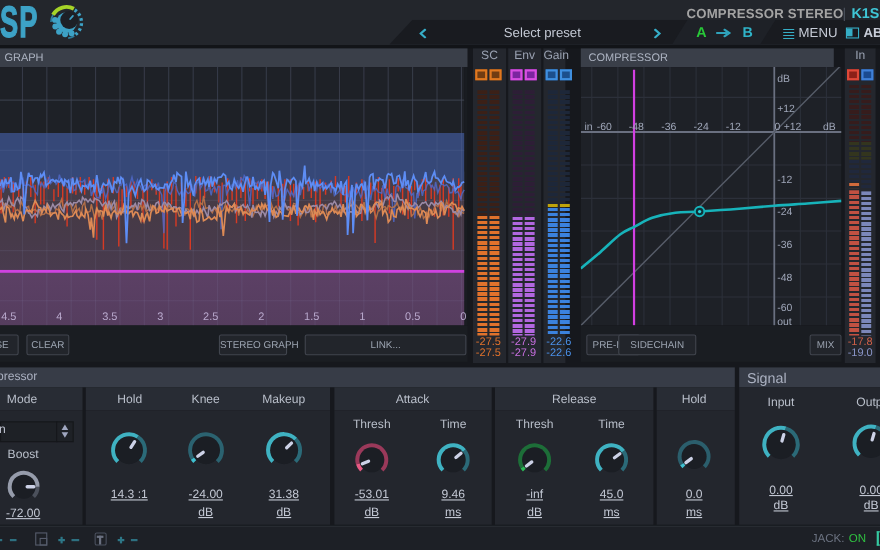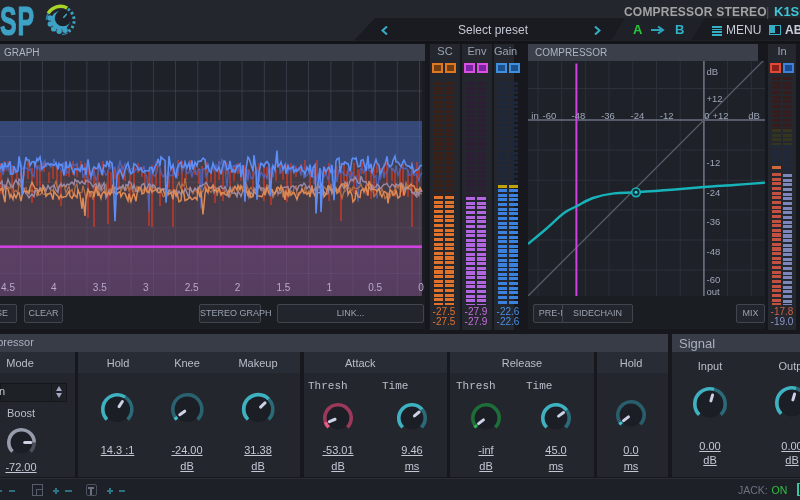--- a/index.html
+++ b/index.html
@@ -9,21 +9,21 @@
   font-size:10px; line-height:17px; padding-left:4px; }
 .btn { position:absolute; height:19px; background:#22252b; border:1px solid #41454e;
   border-radius:2px; color:#9ba3b0; font-size:9px; text-align:center; line-height:17px; white-space:nowrap; }
 .mcol { position:absolute; top:44px; width:30px; height:286px; background:#24272e; }
 .mlabel { position:absolute; top:1px; width:100%; text-align:center; font-size:11px; color:#9aa2b2; }
 .msq { position:absolute; top:19px; width:11px; height:10px; border:2px solid; }
 .mval { position:absolute; width:34px; left:-3px; text-align:center; font-size:10px; }
 .shdr { position:absolute; top:352px; height:21px; background:#282c34; color:#b9bfca;
   font-size:11px; line-height:21px; text-align:center; }
 .sect { position:absolute; top:373px; height:104px; background:#23262d; }
-.klabel { position:absolute; top:380px; font-size:11px; color:#b9bfca; width:60px; text-align:left;font-family:Liberation Mono, monospace; }
+.klabel { position:absolute; top:380px; font-size:11px; color:#b9bfca; width:60px; text-align:center; }
 .kval { position:absolute; font-size:11px; color:#c3c8d4; width:70px; text-align:center;text-decoration:underline; }
 </style></head>
 <body>
 
 <div class="abs" style="left:0;top:0;width:800px;height:40.5px;background:#23262c"></div>
 <div class="abs" style="left:0;top:40.5px;width:800px;height:3.5px;background:#121418"></div>
 <div class="abs" style="left:354px;top:18px;width:446px;height:22.5px;background:#191b20;
  clip-path:polygon(21px 0,100% 0,100% 100%,0 100%)"></div>
 <div class="abs" style="left:611px;top:18px;width:94px;height:22.5px;background:#1e2127;
  clip-path:polygon(14px 0,100% 0,calc(100% - 14px) 100%,0 100%)"></div>
@@ -285,21 +285,21 @@
 <div class="shdr" style="left:450px;width:144px"></div>
 <div class="sect" style="left:450px;width:144px"></div>
 <div class="shdr" style="left:597px;width:71px"></div>
 <div class="sect" style="left:597px;width:71px"></div>
 <div class="abs" style="left:672px;top:352px;width:128px;height:125px;background:#23262d"></div>
 
 <div class="abs" style="left:0;top:357px;width:40px;text-align:center;font-size:11px;color:#b9bfca">Mode</div>
 <div class="abs" style="left:88px;top:357px;width:60px;text-align:center;font-size:11px;color:#b9bfca">Hold</div>
 <div class="abs" style="left:157px;top:357px;width:60px;text-align:center;font-size:11px;color:#b9bfca">Knee</div>
 <div class="abs" style="left:228px;top:357px;width:60px;text-align:center;font-size:11px;color:#b9bfca">Makeup</div>
-<div class="abs" style="left:345px;top:357px;width:60px;text-align:left;font-size:11px;color:#b9bfca">Attack</div>
+<div class="abs" style="left:345px;top:357px;width:60px;text-align:center;font-size:11px;color:#b9bfca">Attack</div>
 <div class="abs" style="left:492px;top:357px;width:60px;text-align:center;font-size:11px;color:#b9bfca">Release</div>
 <div class="abs" style="left:601px;top:357px;width:60px;text-align:center;font-size:11px;color:#b9bfca">Hold</div>
 
 <div class="abs" style="left:0;top:382.5px;width:66.5px;height:19px;background:#1e2126;border:1px solid #15171b"></div>
 <div class="abs" style="left:50.5px;top:382.5px;width:1px;height:19px;background:#15171b"></div>
 <div class="abs" style="left:-23px;top:385px;font-size:11px;color:#c0c5d2">Down</div>
 <div class="abs" style="left:55.5px;top:385.5px;width:0;height:0;border-left:3.5px solid transparent;border-right:3.5px solid transparent;border-bottom:5px solid #a0a7c0"></div>
 <div class="abs" style="left:55.5px;top:392.5px;width:0;height:0;border-left:3.5px solid transparent;border-right:3.5px solid transparent;border-top:5px solid #a0a7c0"></div>
 <div class="abs" style="left:-9px;top:407px;width:60px;text-align:center;font-size:11px;color:#b9bfca">Boost</div>
 <div class="kval" style="left:-14px;top:461px">-72.00</div>

